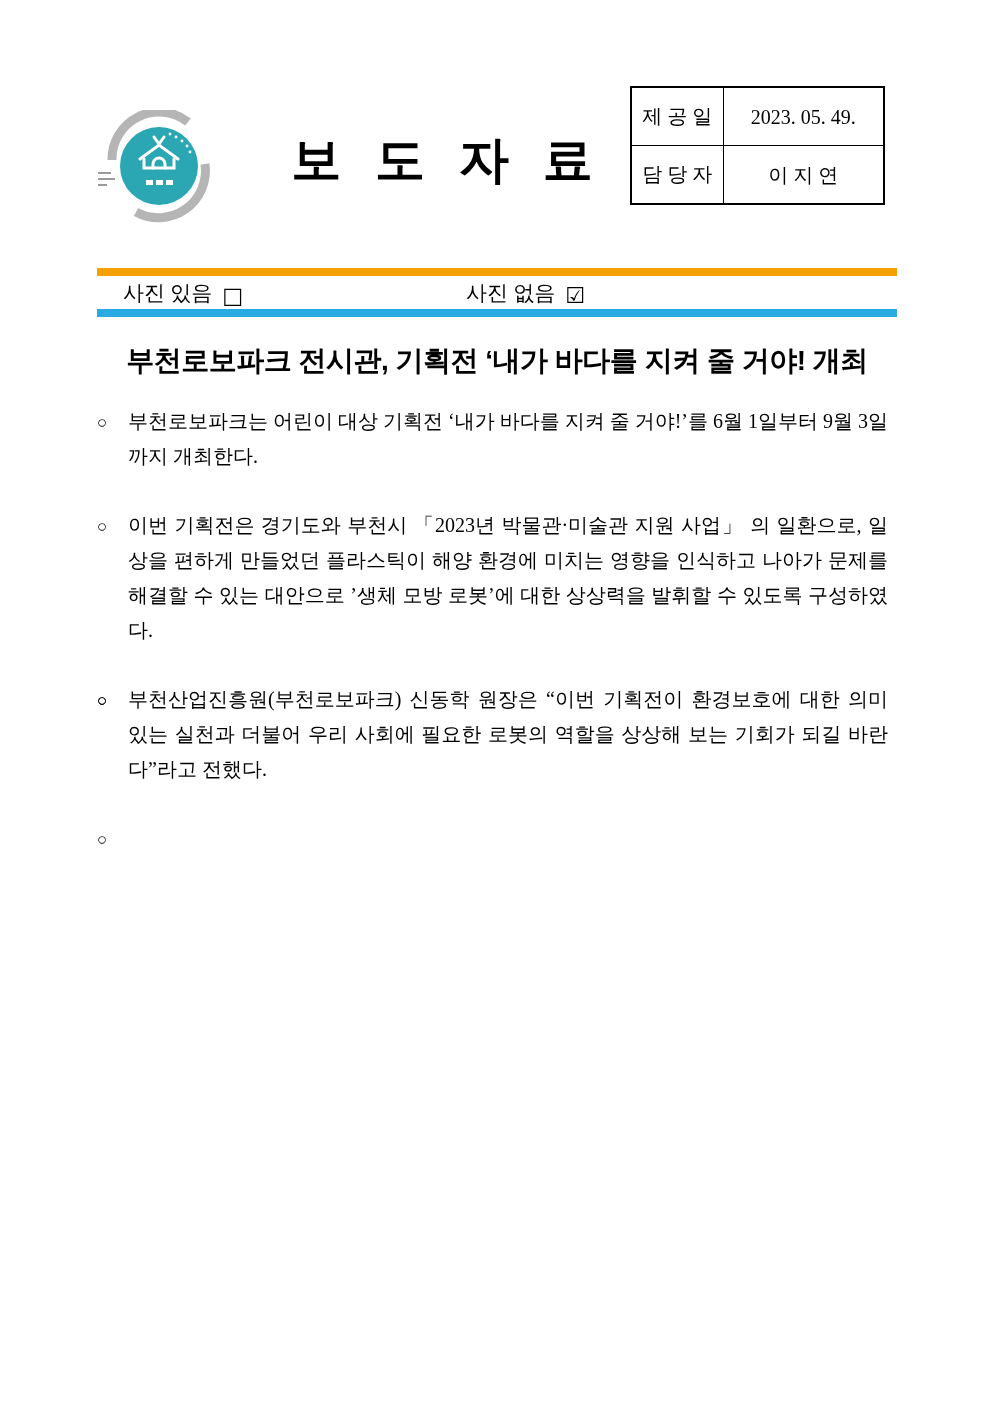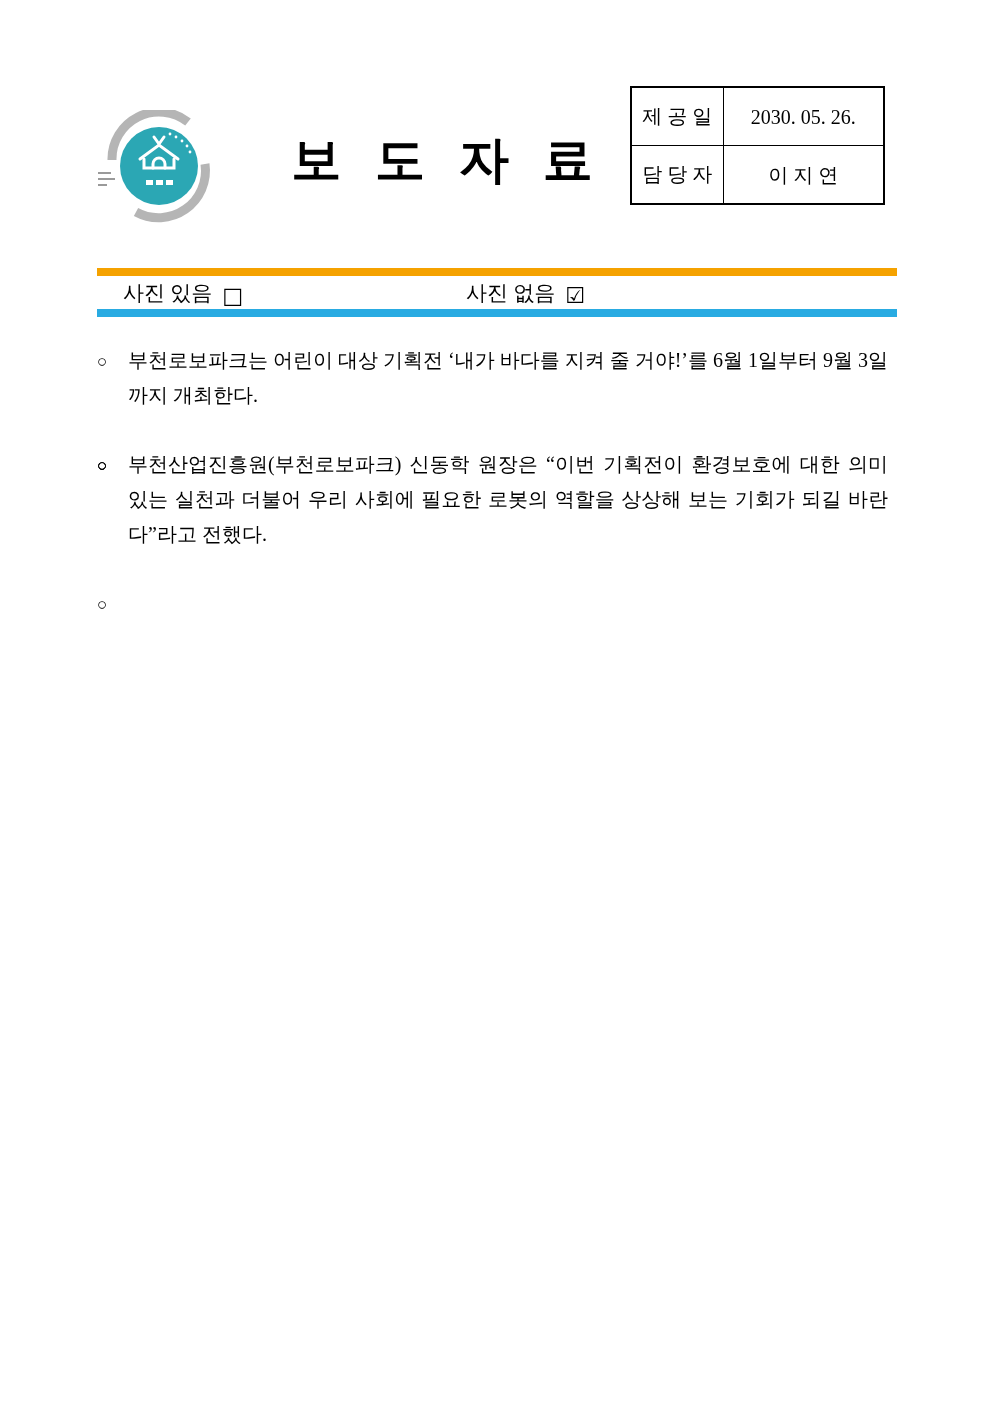--- a/index.html
+++ b/index.html
@@ -110,21 +110,21 @@
     <div class="doc-title">보 도 자 료</div>
 
     <table class="info-table">
       <colgroup>
           <col class="c-label">
           <col>
         </colgroup>
       <tbody>
           <tr>
         <td>제 공 일</td>
-        <td class="cell-value">2030. 05. 26.</td>
+        <td class="cell-value">2023. 05. 49.</td>
       </tr>
       <tr>
         <td>담 당 자</td>
         <td class="cell-value">이 지 연</td>
       </tr>
     </tbody>
       </table>
   </div>
 
   <div class="bar" style="background-color: rgb(245, 162, 0);"></div>
@@ -135,28 +135,30 @@
       <span class="checkbox-glyph">□</span>
     </div>
     <div class="photo-item">
       <span>사진 없음</span>
       <span class="checkbox-glyph">☑</span>
     </div>
   </div>
 
   <div class="bar" style="background-color: rgb(41, 171, 226);"></div>
 
+  <div class="headline">부천로보파크 전시관, 기획전  ‘내가 바다를 지켜 줄 거야! 개최</div>
 
   <div class="body-text">
     <p class="bullet">
       <span class="bullet-marker">○</span>
       <span>부천로보파크는 어린이 대상 기획전 ‘내가 바다를 지켜 줄 거야!’를 6월 1일부터 9월 3일까지 개최한다.</span>
     </p>
     <p class="bullet">
       <span class="bullet-marker">○</span>
+      <span>이번 기획전은 경기도와 부천시 「2023년 박물관·미술관 지원 사업」 의 일환으로, 일상을 편하게 만들었던 플라스틱이 해양 환경에 미치는 영향을 인식하고 나아가 문제를 해결할 수 있는 대안으로 ’생체 모방 로봇’에 대한 상상력을 발휘할 수 있도록 구성하였다.</span>
     </p>
     <p class="bullet">
       <span class="bullet-marker">○</span>
     </p>
     <p class="bullet">
       <span class="bullet-marker">○</span>
       <span>부천산업진흥원(부천로보파크) 신동학 원장은 “이번 기획전이 환경보호에 대한 의미 있는 실천과 더불어 우리 사회에 필요한 로봇의 역할을 상상해 보는 기회가 되길 바란다”라고 전했다.</span>
     </p>
     <p class="bullet">
       <span class="bullet-marker">○</span>

